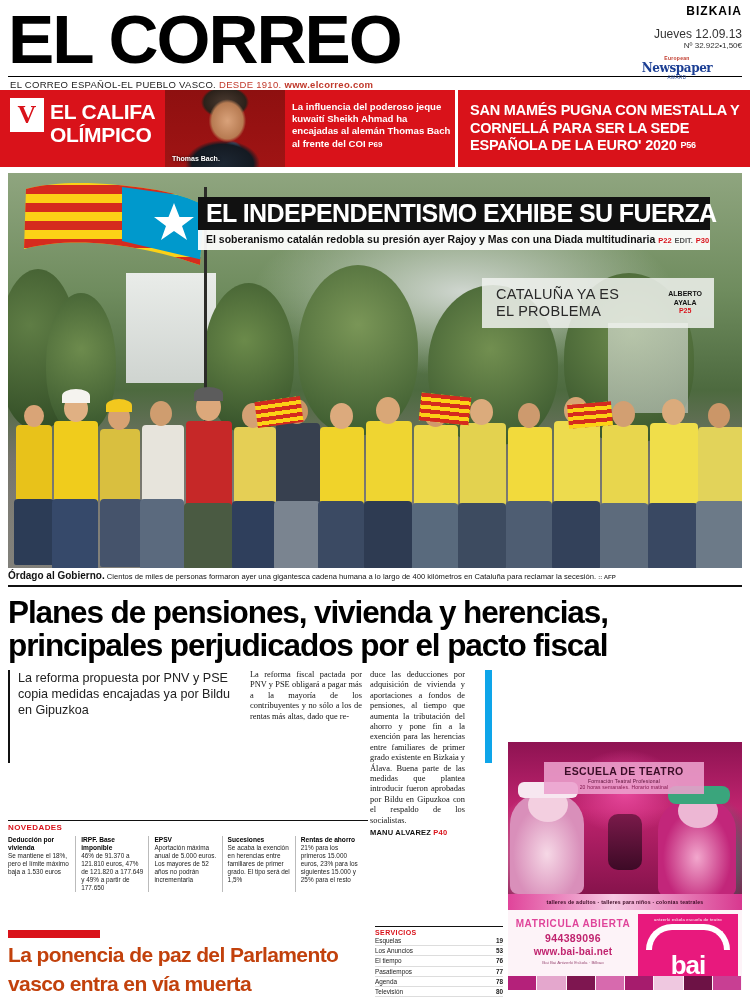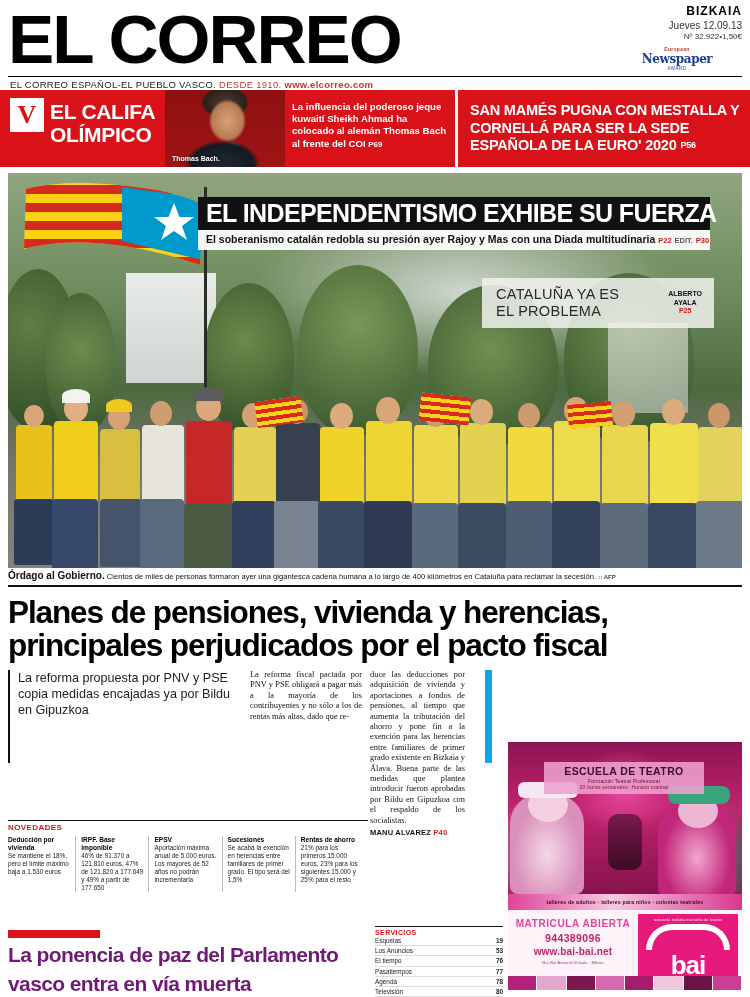--- a/index.html
+++ b/index.html
@@ -15,21 +15,21 @@
   .masthead { position:relative; height:90px; padding:4px 8px 0 8px; }
   .masthead-title {
     font-family:"Liberation Sans", sans-serif;
     font-weight:bold; font-size:68px; line-height:70px;
     letter-spacing:-2px; color:#000;
     transform:scaleX(1.02); transform-origin:left center;
     white-space:nowrap;
   }
   .masthead-right { position:absolute; right:8px; top:4px; text-align:right; width:130px; }
   .region { font-size:12px; font-weight:bold; letter-spacing:1px; color:#000; }
-  .dateline { font-size:10px; color:#333; margin-top:2px; line-height:11px; }
+  .dateline { font-size:12px; color:#333; margin-top:11px; line-height:11px; }
   .issue { font-size:8px; color:#333; line-height:11px; }
   .enp-logo { margin-top:4px; text-align:center; }
   .enp-small { font-size:5px; color:#c0392b; letter-spacing:.3px; font-weight:bold;}
   .enp-main { font-family:"DejaVu Serif", serif; font-size:12px; font-weight:bold; color:#1c3f94; letter-spacing:-.4px; }
   .enp-sub { font-size:4.5px; color:#1c3f94; letter-spacing:.5px;}
   .subbrand {
     font-size:9.5px; letter-spacing:.3px; color:#222; padding:2px 0 4px 2px;
     border-top:1px solid #000; margin-top:2px;
   }
   .subbrand .since { color:#c0392b; }
@@ -149,21 +149,21 @@
 
   
   .servicios { position:absolute; left:375px; top:926px; width:128px; border-top:1px solid #111; }
   .serv-title { color:#d9121a; font-weight:bold; font-size:7px; letter-spacing:.4px; padding-top:2px; }
   .serv-row { display:flex; justify-content:space-between; font-size:6.4px; line-height:9.2px; color:#222; border-bottom:1px solid #ddd; }
   .serv-row span:last-child { font-weight:bold; }
 
   
   .bottom-left { position:absolute; left:8px; top:930px; width:360px; }
   .bh-rule { width:92px; height:8px; background:#d9121a; }
-  .bottom-left h3 { font-size:21px; font-weight:bold; line-height:24px; letter-spacing:-.6px; color:#701a75; margin-top:5px; }
+  .bottom-left h3 { font-size:21px; font-weight:bold; line-height:24px; letter-spacing:-.6px; color:#c2410c; margin-top:5px; }
 
   
   .ad { position:absolute; left:508px; top:742px; width:234px; height:248px; overflow:hidden; background:#bef264; }
   .ad-stage {
     position:absolute; inset:0 0 82px 0;
     background:
       radial-gradient(ellipse 80px 60px at 50% 30%, #e8489c 0%, rgba(232,72,156,0) 70%),
       radial-gradient(ellipse 60px 90px at 12% 70%, #f2a8cf 0%, rgba(242,168,207,0) 72%),
       radial-gradient(ellipse 60px 90px at 88% 72%, #2e8f6e 0%, rgba(46,143,110,0) 72%),
       linear-gradient(180deg,#8e1352 0%, #c0246f 40%, #7d1046 100%);
@@ -219,21 +219,21 @@
   <div class="redstrip">
     <div class="rs-left">
       <div class="v-logo">V</div>
       <div>
         <div class="califa">EL CALIFA</div>
         <div class="califa" style="margin-top:0">OLÍMPICO</div>
       </div>
       <div class="bach-photo"></div>
       <div class="bach-cap">Thomas Bach.</div>
       <div class="rs-kicker">
-        <span>La influencia del poderoso jeque kuwaití Sheikh Ahmad ha colocado al alemán Thomas Bach al frente del COI</span>
+        <span>La influencia del poderoso jeque kuwaití Sheikh Ahmad ha encajadas al alemán Thomas Bach al frente del COI</span>
         <span class="pg">P69</span>
       </div>
     </div>
     <div class="rs-right">
       <div class="rs-right-head">
         <span>SAN MAMÉS PUGNA CON MESTALLA Y CORNELLÁ PARA SER LA SEDE ESPAÑOLA DE LA EURO' 2020</span>
         <span class="pg">P56</span>
       </div>
     </div>
   </div>

